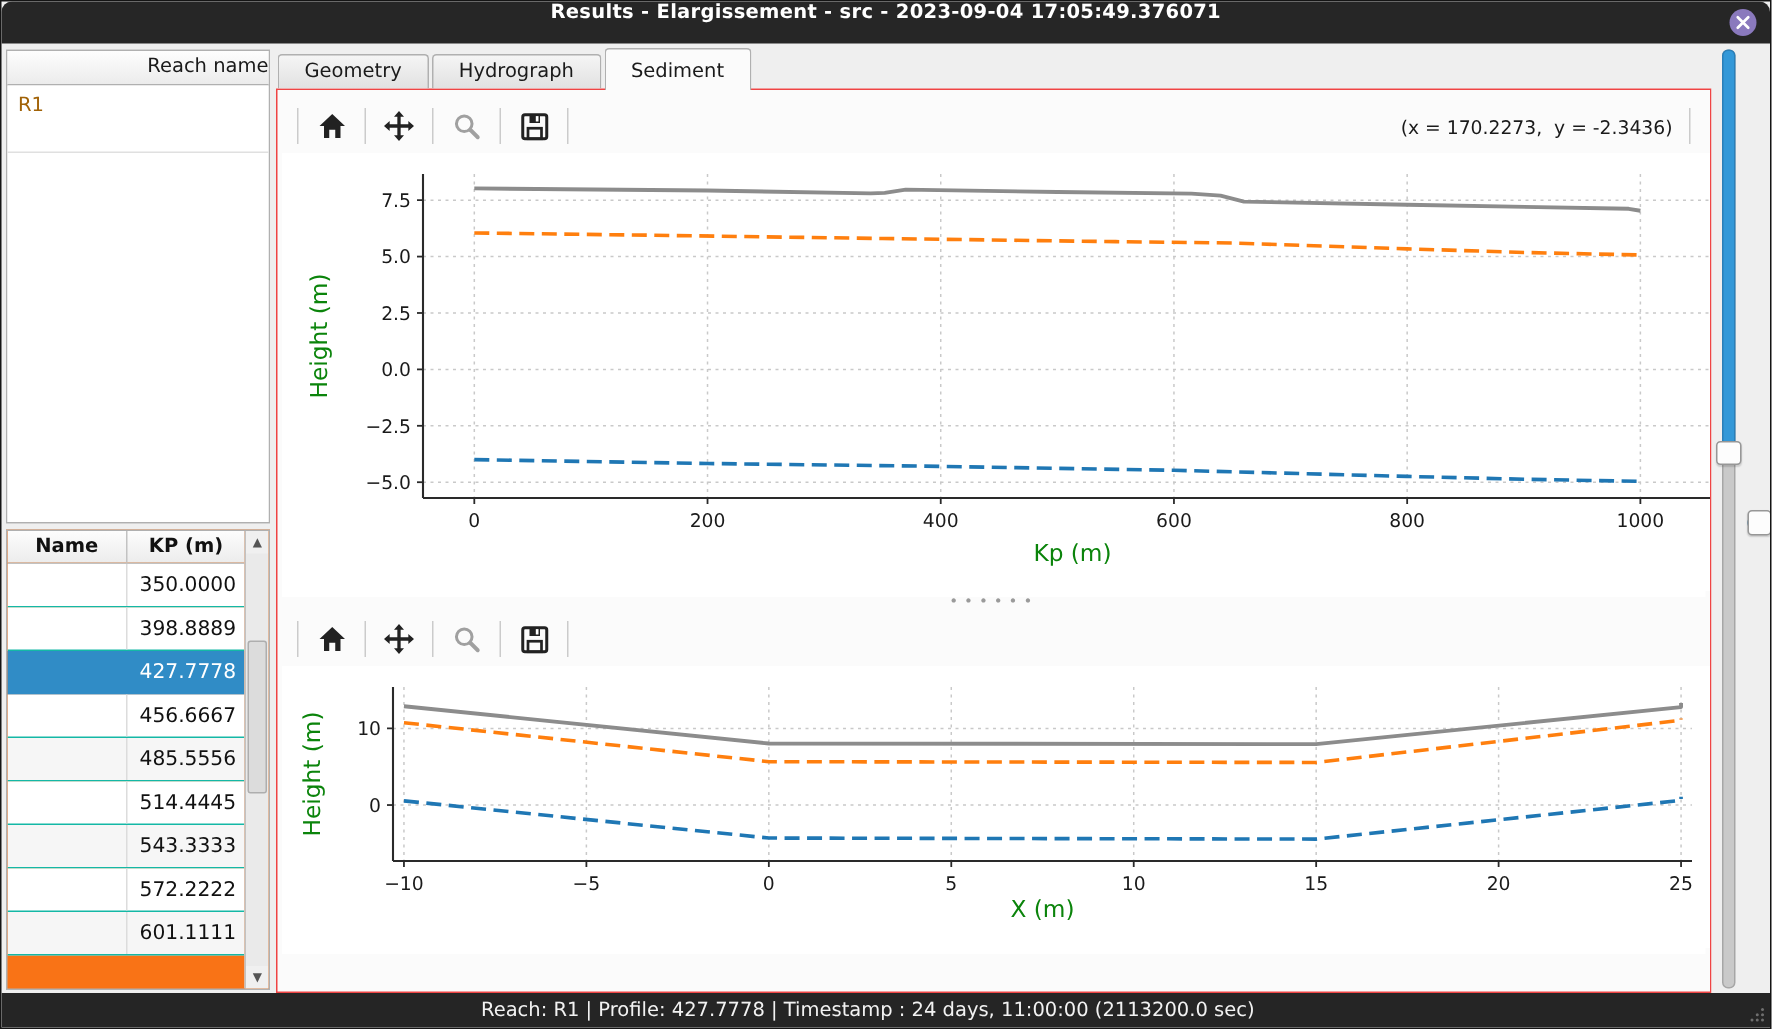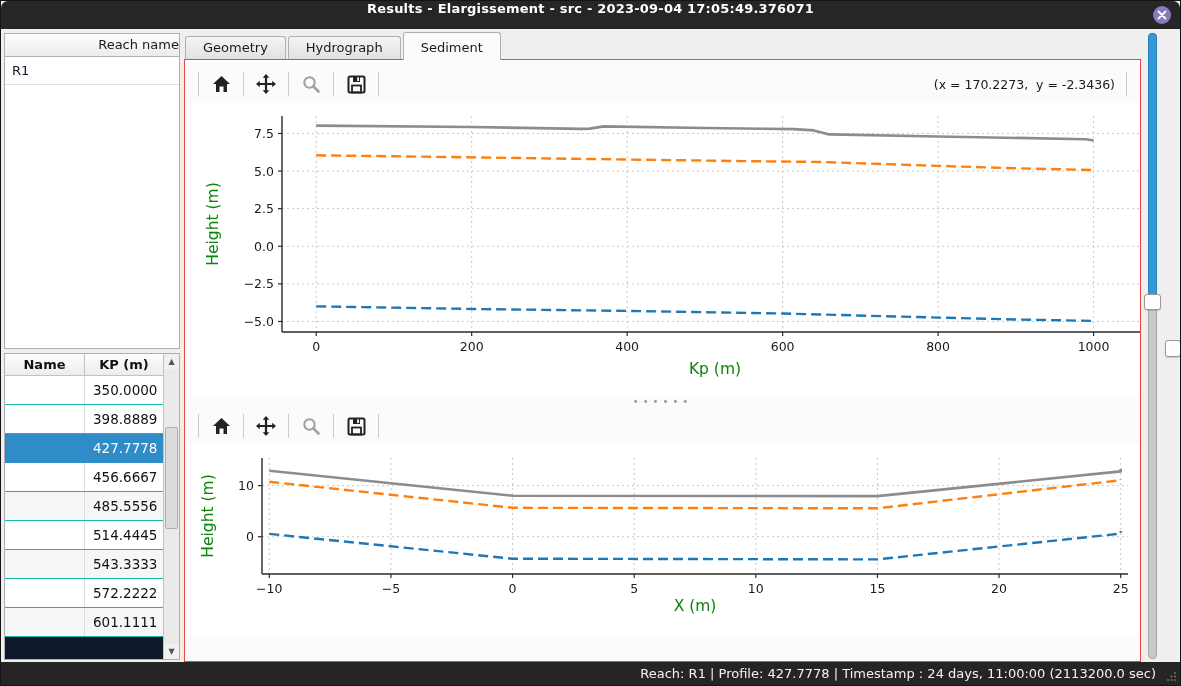--- a/index.html
+++ b/index.html
@@ -13,23 +13,23 @@
   .close-btn{position:absolute;right:9px;top:5px;width:18px;height:18px;border-radius:50%;background:#8a79bd;display:flex;align-items:center;justify-content:center;cursor:pointer}
 
   
   .body{flex:1;display:flex;overflow:hidden}
 
   
   .left-panel{flex:0 0 181px;padding:4px 2px 2px 3px;display:flex;flex-direction:column}
   .reach-widget{flex:0 0 316px;border:1px solid #b0b0b0;background:#fff;display:flex;flex-direction:column;margin-bottom:4px}
   .reach-header{flex:0 0 23px;background:linear-gradient(#fdfdfd,#ececec);border-bottom:1px solid #b0b0b0;text-align:right;font-size:13px;line-height:22px;color:#1a1a1a}
   .reach-body{flex:1;background:#fff}
-  .reach-item{height:28px;line-height:28px;padding-left:7px;font-size:13px;color:#0f172a;border-bottom:1px solid #e0e0e0}
-
-  .table-widget{flex:1;border:1px solid #b0b0b0;background:#0f172a;display:flex;overflow:hidden}
+  .reach-item{height:45px;line-height:28px;padding-left:7px;font-size:13px;color:#a16207;border-bottom:1px solid #e0e0e0}
+
+  .table-widget{flex:1;border:1px solid #b0b0b0;background:#f97316;display:flex;overflow:hidden}
   .table-main{flex:1;display:flex;flex-direction:column;overflow:hidden}
   .thead{display:flex;flex:0 0 22px;background:linear-gradient(#fdfdfd,#ececec);border-bottom:1px solid #c2c2c2;font-weight:bold;font-size:13px;color:#111}
   .th{line-height:21px;text-align:center}
   .th.name{width:80px;border-right:1px solid #c2c2c2}
   .th.kp{flex:1}
   .trow{display:flex;flex:0 0 29px;border-bottom:1px solid #14b8a6;font-size:13.5px;background:#fff}
   .trow.alt{background:#f6f6f6}
   .trow .cell-name{width:80px;border-right:1px solid #dcdcdc}
   .trow .cell-kp{flex:1;padding-left:8px;line-height:28px;color:#111}
   .trow.selected,.trow.selected .cell-name{background:#308cc6;border-color:#308cc6}
@@ -61,21 +61,21 @@
   .h-groove{position:relative;height:9px;flex:1;background:#c9c9c9;border:1px solid #a6a6a6;border-radius:4px}
   .h-fill{position:absolute;left:-1px;top:-1px;bottom:-1px;background:#3398d8;border:1px solid #2a7fb8;border-radius:4px 0 0 4px}
   .h-handle{position:absolute;top:-5px;width:16px;height:17px;background:#fdfdfd;border:1px solid #979797;border-radius:3px;box-shadow:0 1px 1px rgba(0,0,0,.15)}
 
   .v-slider-col{flex:0 0 22px;display:flex;justify-content:center;padding:1px 0 3px}
   .v-groove{position:relative;width:9px;background:#c9c9c9;border:1px solid #a6a6a6;border-radius:4px}
   .v-fill{position:absolute;top:-1px;left:-1px;right:-1px;background:#3398d8;border:1px solid #2a7fb8;border-radius:4px 4px 0 0}
   .v-handle{position:absolute;left:-5px;width:17px;height:16px;background:#fdfdfd;border:1px solid #979797;border-radius:3px;box-shadow:0 1px 1px rgba(0,0,0,.15)}
 
   
-  .statusbar{flex:0 0 23px;background:#252525;color:#f2f2f2;display:flex;align-items:center;justify-content:flex-end;font-size:13px;padding-right:24px;position:relative}
+  .statusbar{flex:0 0 23px;background:#252525;color:#f2f2f2;display:flex;align-items:center;justify-content:center;font-size:13px;padding-right:24px;position:relative}
   .resize-grip{position:absolute;right:3px;bottom:3px}
 </style>
 </head>
 <body>
 
 <div class="window">
 
   <div class="titlebar">
     <div class="title">Results - Elargissement - src - 2023-09-04 17:05:49.376071</div>
     <div class="close-btn">

